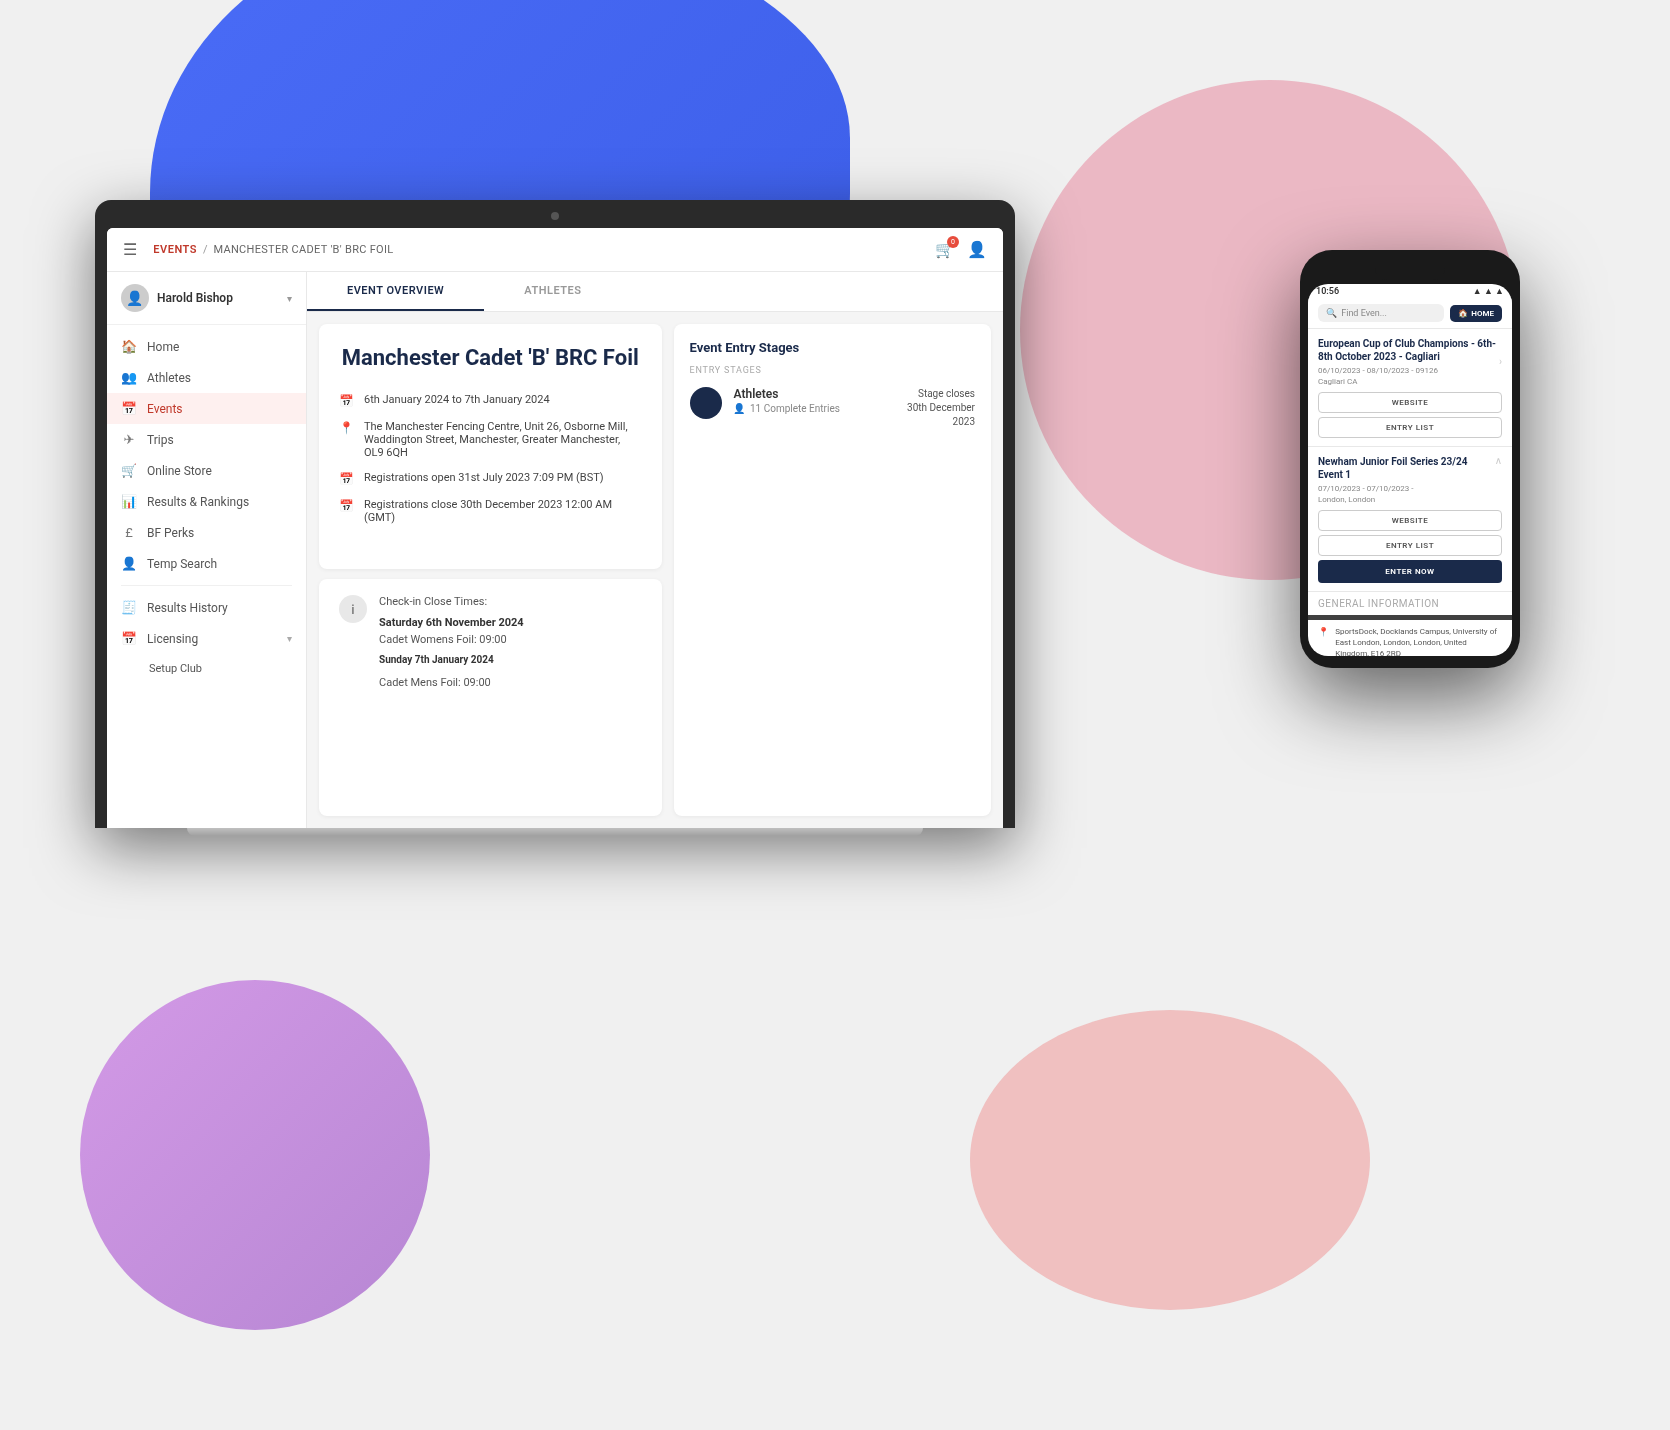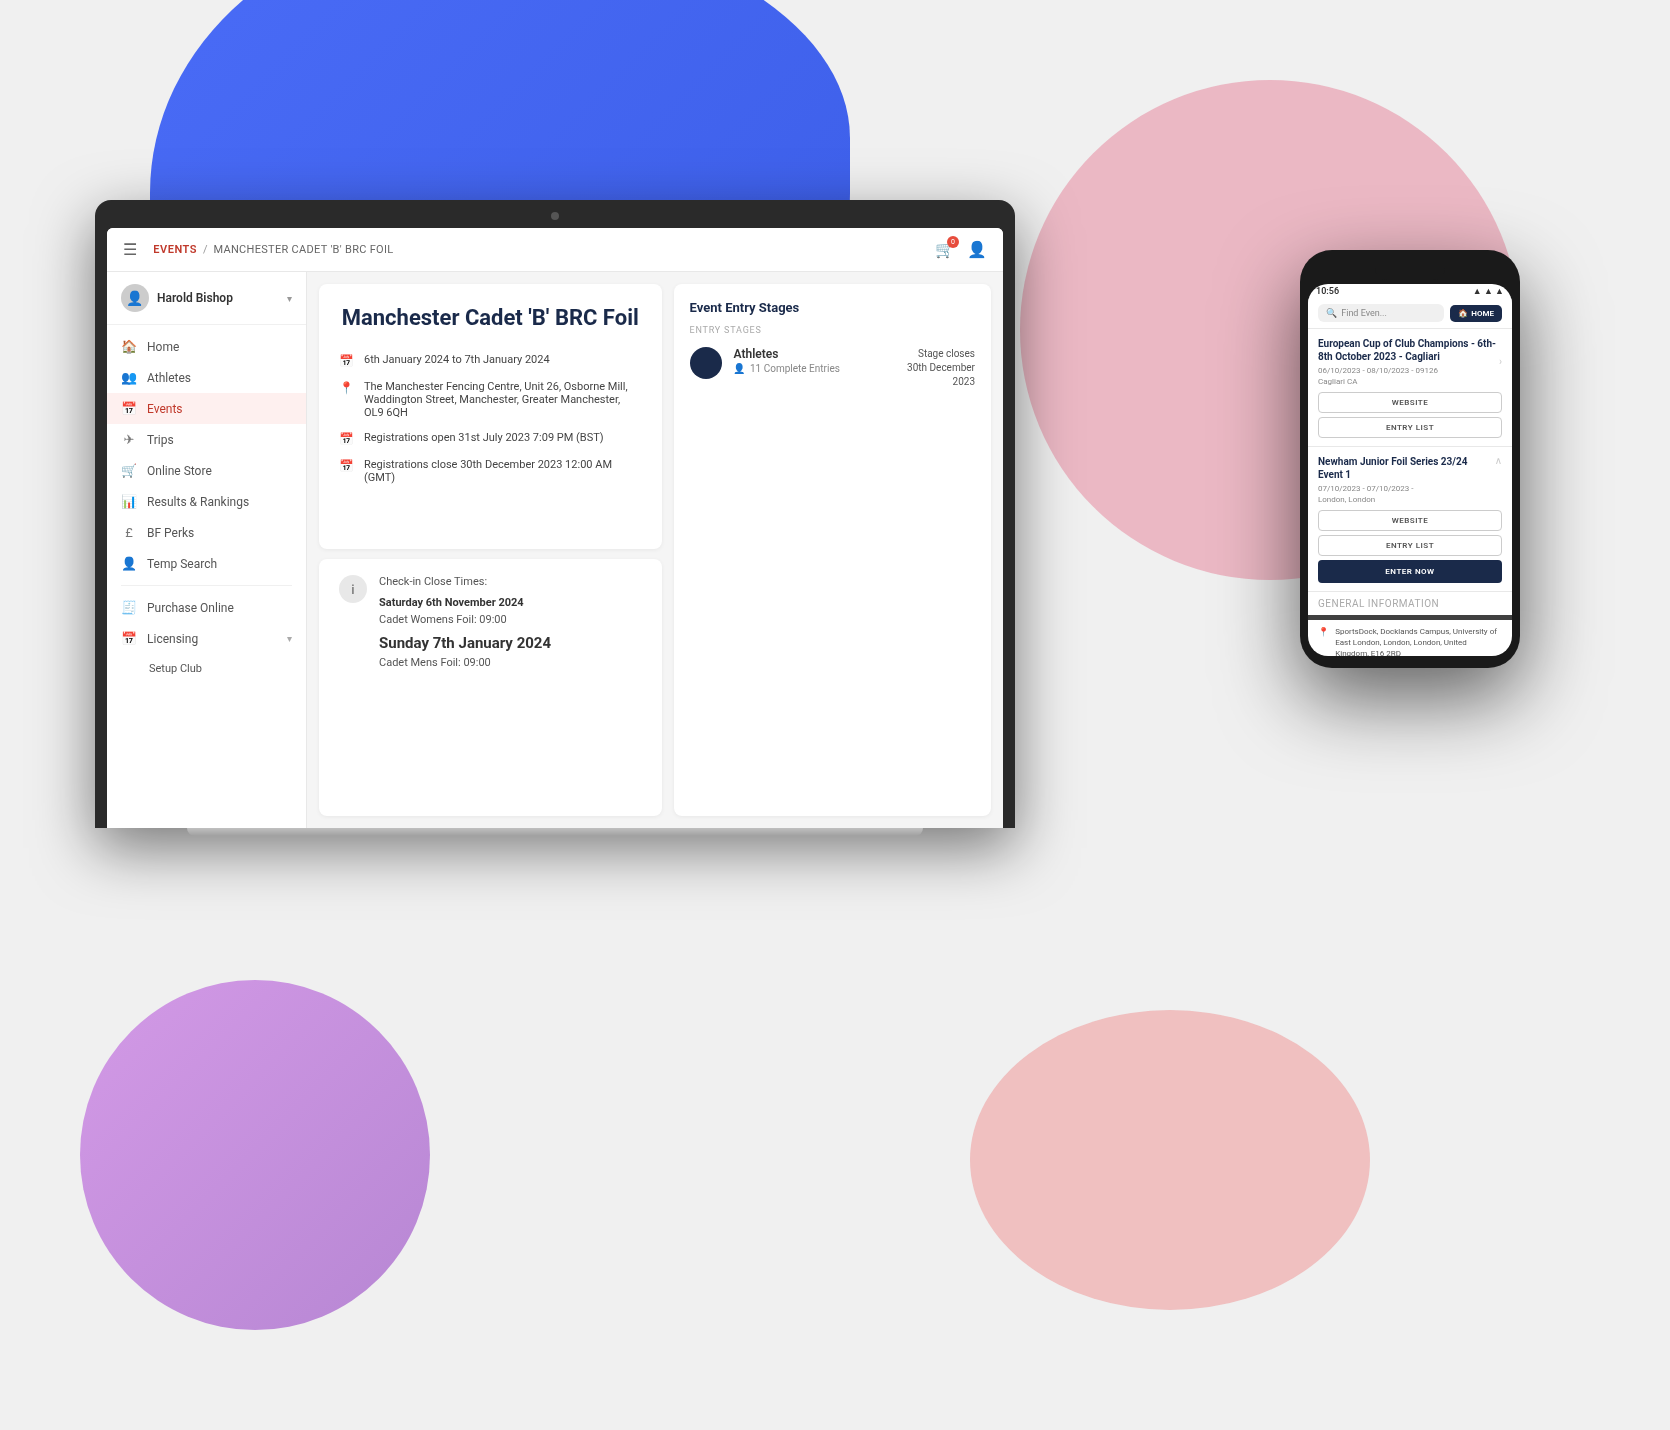--- a/index.html
+++ b/index.html
@@ -614,35 +614,43 @@
             </div>
             <div class="sidebar-item">
               <span class="sidebar-icon">👤</span>
               <span>Temp Search</span>
             </div>
 
             <hr class="sidebar-divider">
 
             <div class="sidebar-item">
               <span class="sidebar-icon">🧾</span>
-              <span>Purchase Online</span>
+              <span>Results History</span>
             </div>
             <div class="sidebar-item">
               <span class="sidebar-icon">📅</span>
               <span>Licensing</span>
               <span class="sidebar-item-expand">▾</span>
             </div>
             <div class="sidebar-item sidebar-item-sublevel">
               <span>Setup Club</span>
             </div>
           </div>
         </div>
 
         <div class="main-content">
 
+          <div class="tabs-bar">
+            <div class="tab active">
+              <span>EVENT OVERVIEW</span>
+            </div>
+            <div class="tab">
+              <span>ATHLETES</span>
+            </div>
+          </div>
 
           <div class="content-area">
 
             <div class="left-column">
 
               <div class="event-card">
                 <div class="event-title">Manchester Cadet 'B' BRC Foil</div>
 
                 <div class="event-detail">
                   <span class="detail-icon">📅</span>
@@ -665,21 +673,21 @@
                 </div>
               </div>
 
               <div class="checkin-card">
                 <div style="display:flex;align-items:flex-start;gap:12px;">
                   <div class="checkin-info-icon">ℹ</div>
                   <div>
                     <div style="font-size:11px;color:#555;margin-bottom:8px;">Check-in Close Times:</div>
                     <div style="font-size:11px;font-weight:700;color:#333;margin-bottom:4px;">Saturday 6th November 2024</div>
                     <div style="font-size:11px;color:#555;margin-bottom:8px;">Cadet Womens Foil: 09:00</div>
-                    <div style="font-size:15px;font-weight:700;color:#333;margin-bottom:4px;">Sunday 7th January 2024</div>
+                    <div style="font-size:10px;font-weight:700;color:#333;margin-bottom:11px;">Sunday 7th January 2024</div>
                     <div style="font-size:11px;color:#555;">Cadet Mens Foil: 09:00</div>
                   </div>
                 </div>
               </div>
             </div>
 
             <div class="entry-stages-card">
               <div class="entry-stages-title">Event Entry Stages</div>
               <div class="entry-stages-label">ENTRY STAGES</div>
               <div class="stage-row">

